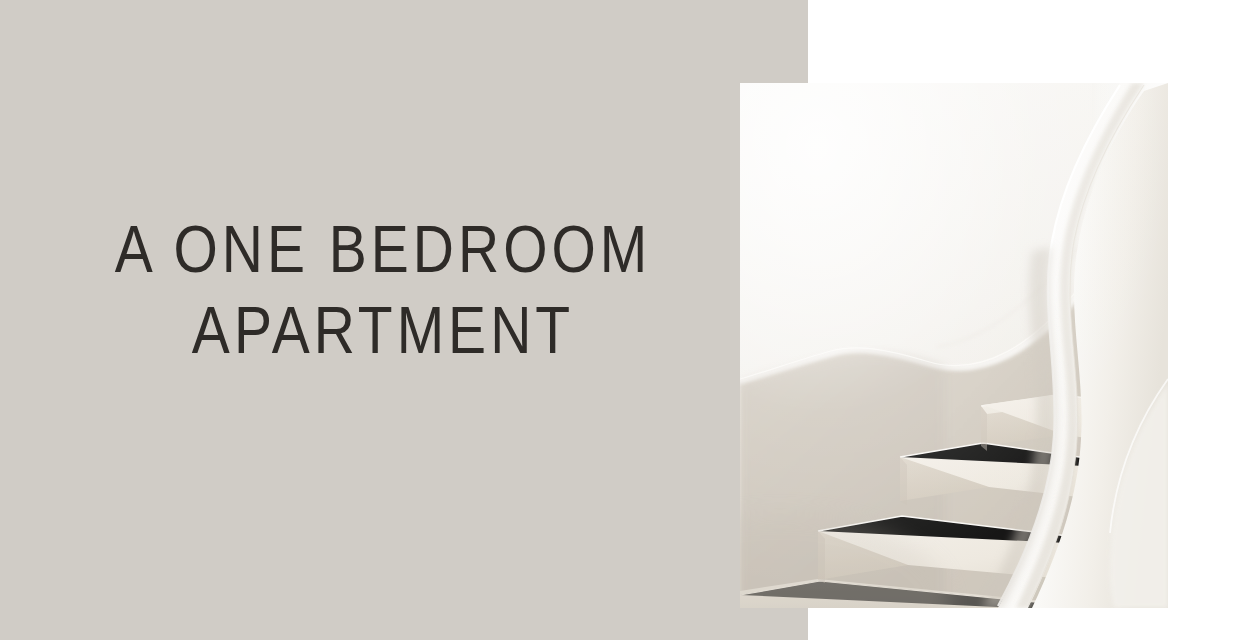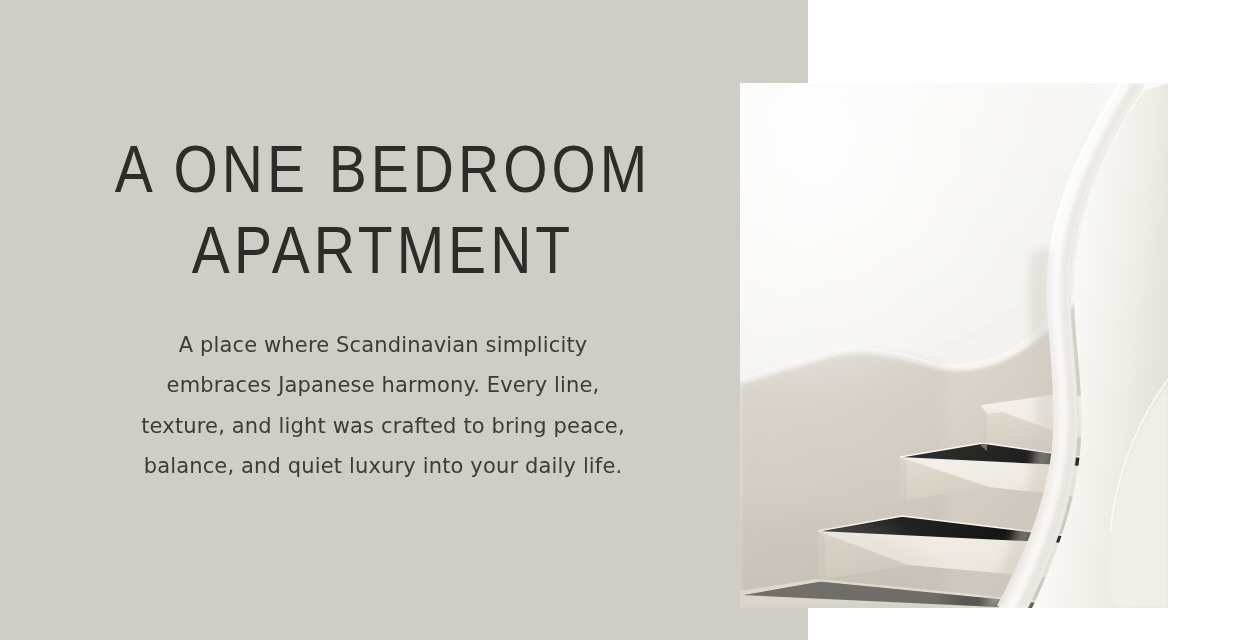--- a/index.html
+++ b/index.html
@@ -96,21 +96,20 @@
 </head>
 <body>
 
 <div class="slide">
 
   <div class="beige-panel"></div>
 
   <div class="text-column">
     <h1 class="headline">A ONE BEDROOM
 APARTMENT</h1>
-    <p class="body-copy">A place where Scandinavian simplicity embraces Japanese harmony. Every line, texture, and light was crafted to bring peace, balance, and quiet luxury into your daily life.</p>
   </div>
 
   <div class="photo-card">
     <svg class="photo-svg" viewBox="0 0 428 525" preserveAspectRatio="xMidYMid slice">
       <defs>
         <linearGradient id="gWallTop" x1="0" y1="0" x2="0.35" y2="1">
           <stop offset="0" stop-color="#faf9f7"></stop>
           <stop offset="0.55" stop-color="#f4f2ee"></stop>
           <stop offset="1" stop-color="#ece8e1"></stop>
         </linearGradient>

